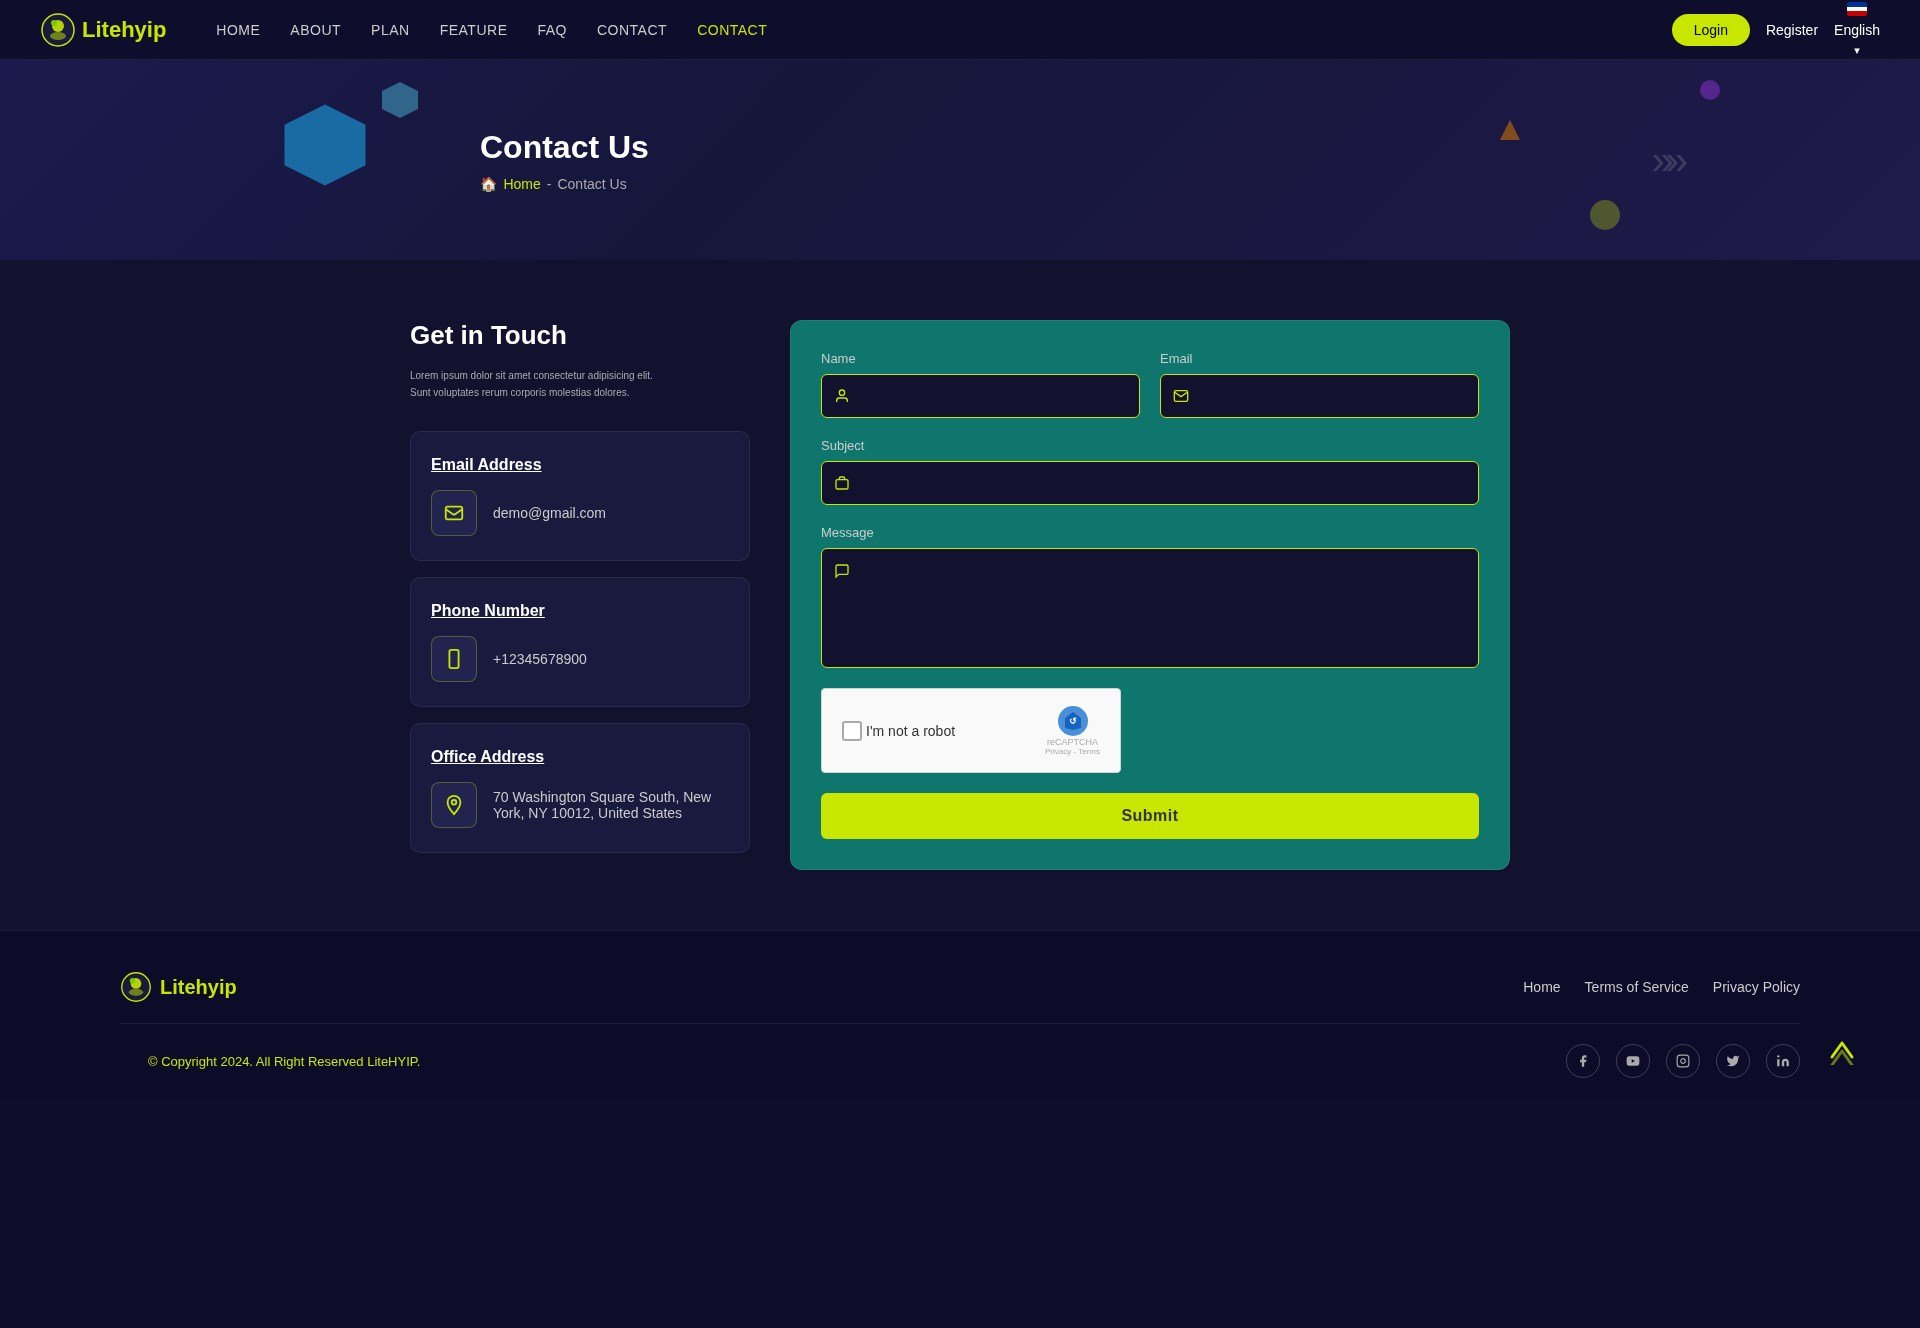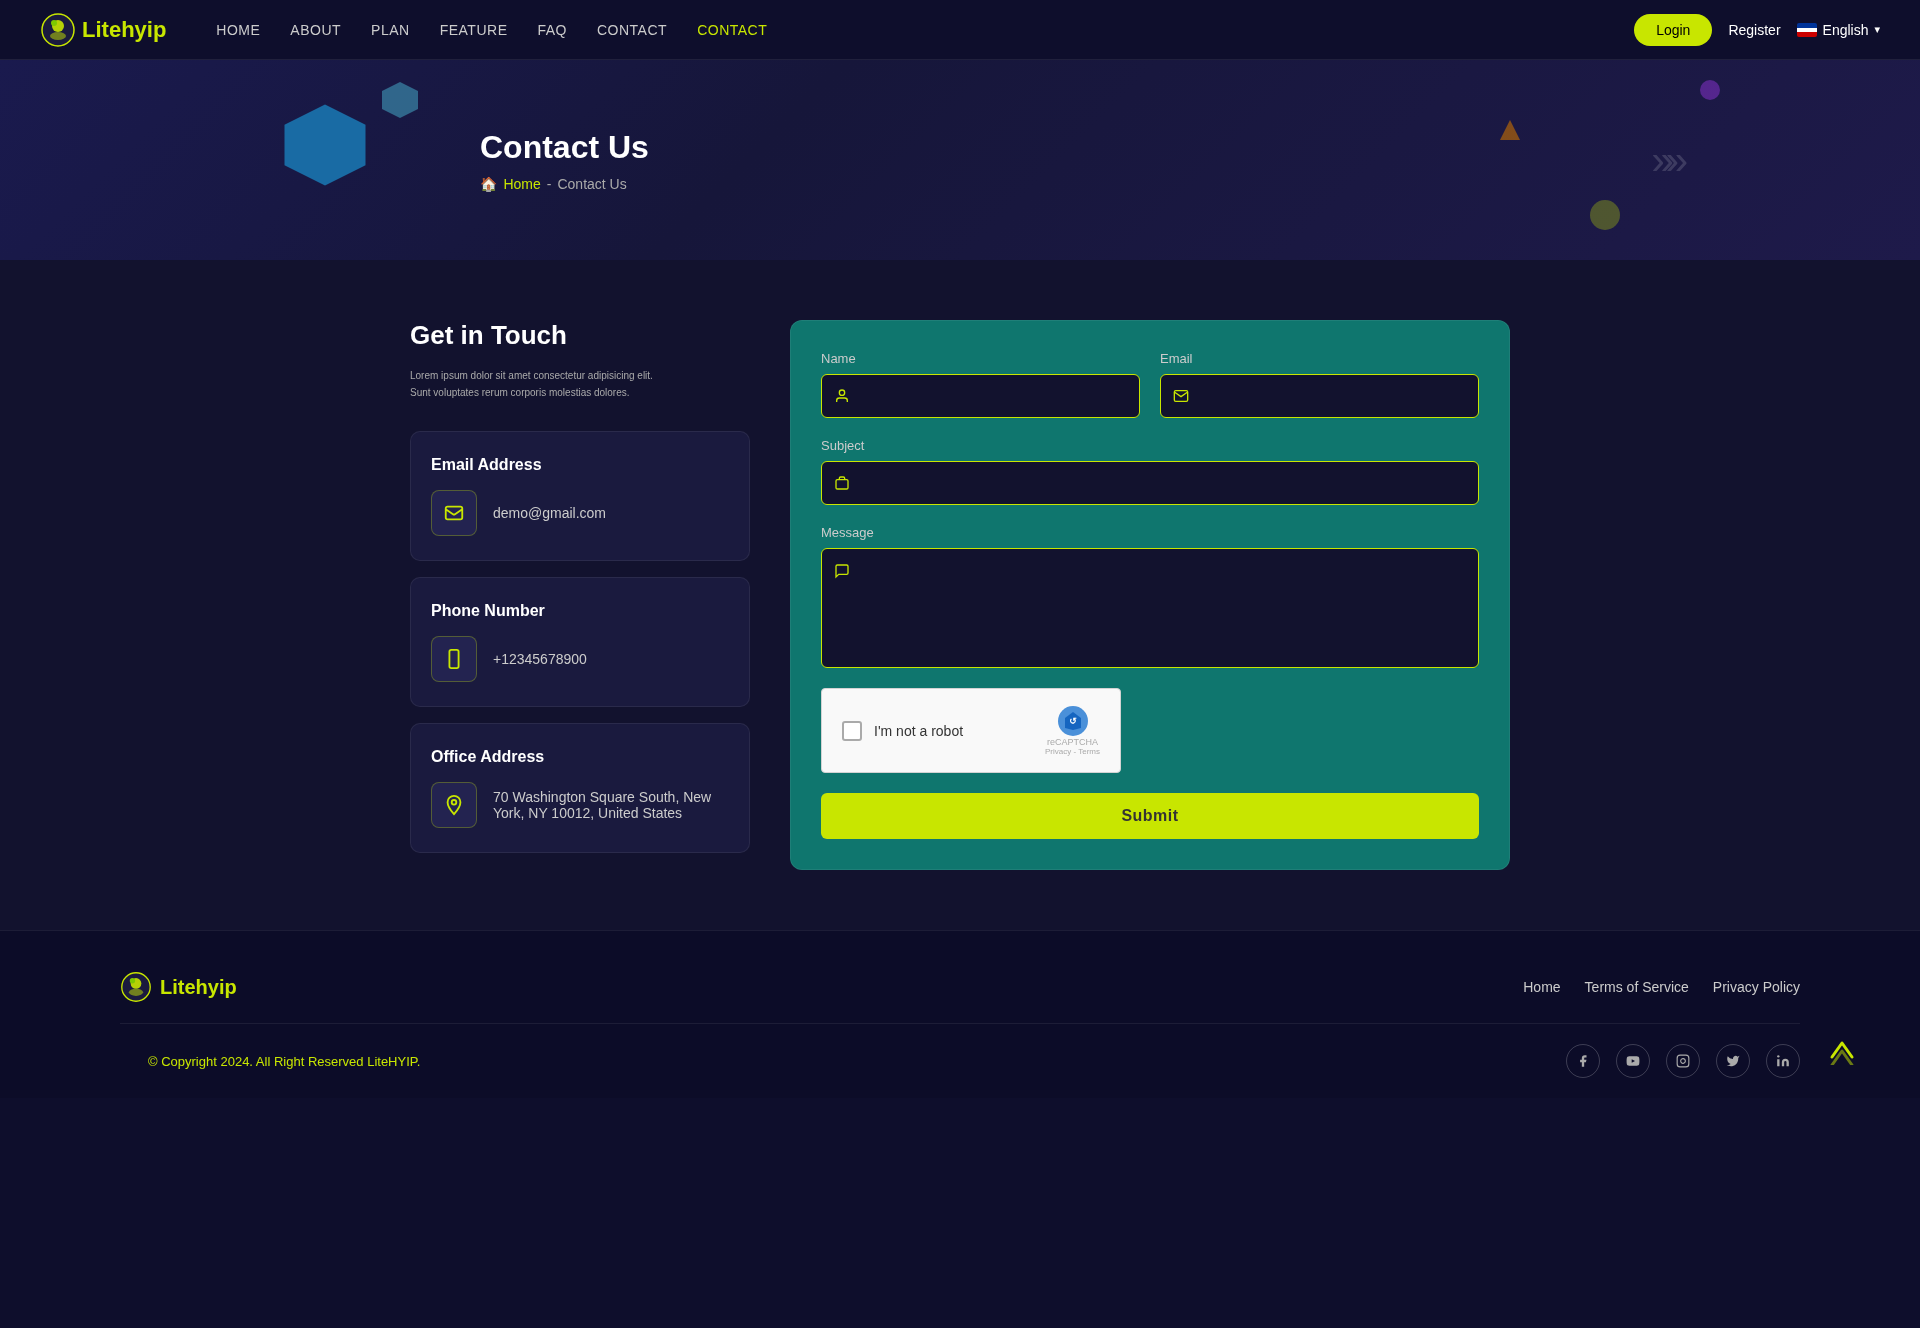--- a/index.html
+++ b/index.html
@@ -67,20 +67,21 @@
       font-size: 14px;
       cursor: pointer;
     }
     .lang-selector {
       display: flex;
       align-items: center;
       gap: 6px;
       color: #fff;
       font-size: 14px;
       cursor: pointer;
+      flex-direction: column;
     }
     .flag-icon {
       width: 20px;
       height: 14px;
       background: linear-gradient(180deg, #003399 33%, #fff 33%, #fff 66%, #cc0000 66%);
       border-radius: 2px;
       position: relative;
       overflow: hidden;
     }
 
@@ -206,20 +207,21 @@
       border-radius: 10px;
       padding: 24px 20px;
       margin-bottom: 16px;
       border: 1px solid rgba(255,255,255,0.07);
     }
     .contact-card-title {
       font-size: 16px;
       font-weight: 600;
       color: #fff;
       margin-bottom: 16px;
+      text-decoration: underline;
     }
     .contact-card-body {
       display: flex;
       align-items: center;
       gap: 16px;
     }
     .card-icon-box {
       width: 46px;
       height: 46px;
       background: #232350;
@@ -303,21 +305,21 @@
       padding: 16px 20px;
       display: flex;
       align-items: center;
       justify-content: space-between;
       margin-bottom: 20px;
       width: 300px;
     }
     .recaptcha-left {
       display: flex;
       align-items: center;
-      gap: 12px;
+      gap: 4px;
       text-align: center;
     }
     .recaptcha-checkbox {
       width: 20px;
       height: 20px;
       border: 2px solid #aaa;
       border-radius: 3px;
       background: #fff;
     }
     .recaptcha-text {

